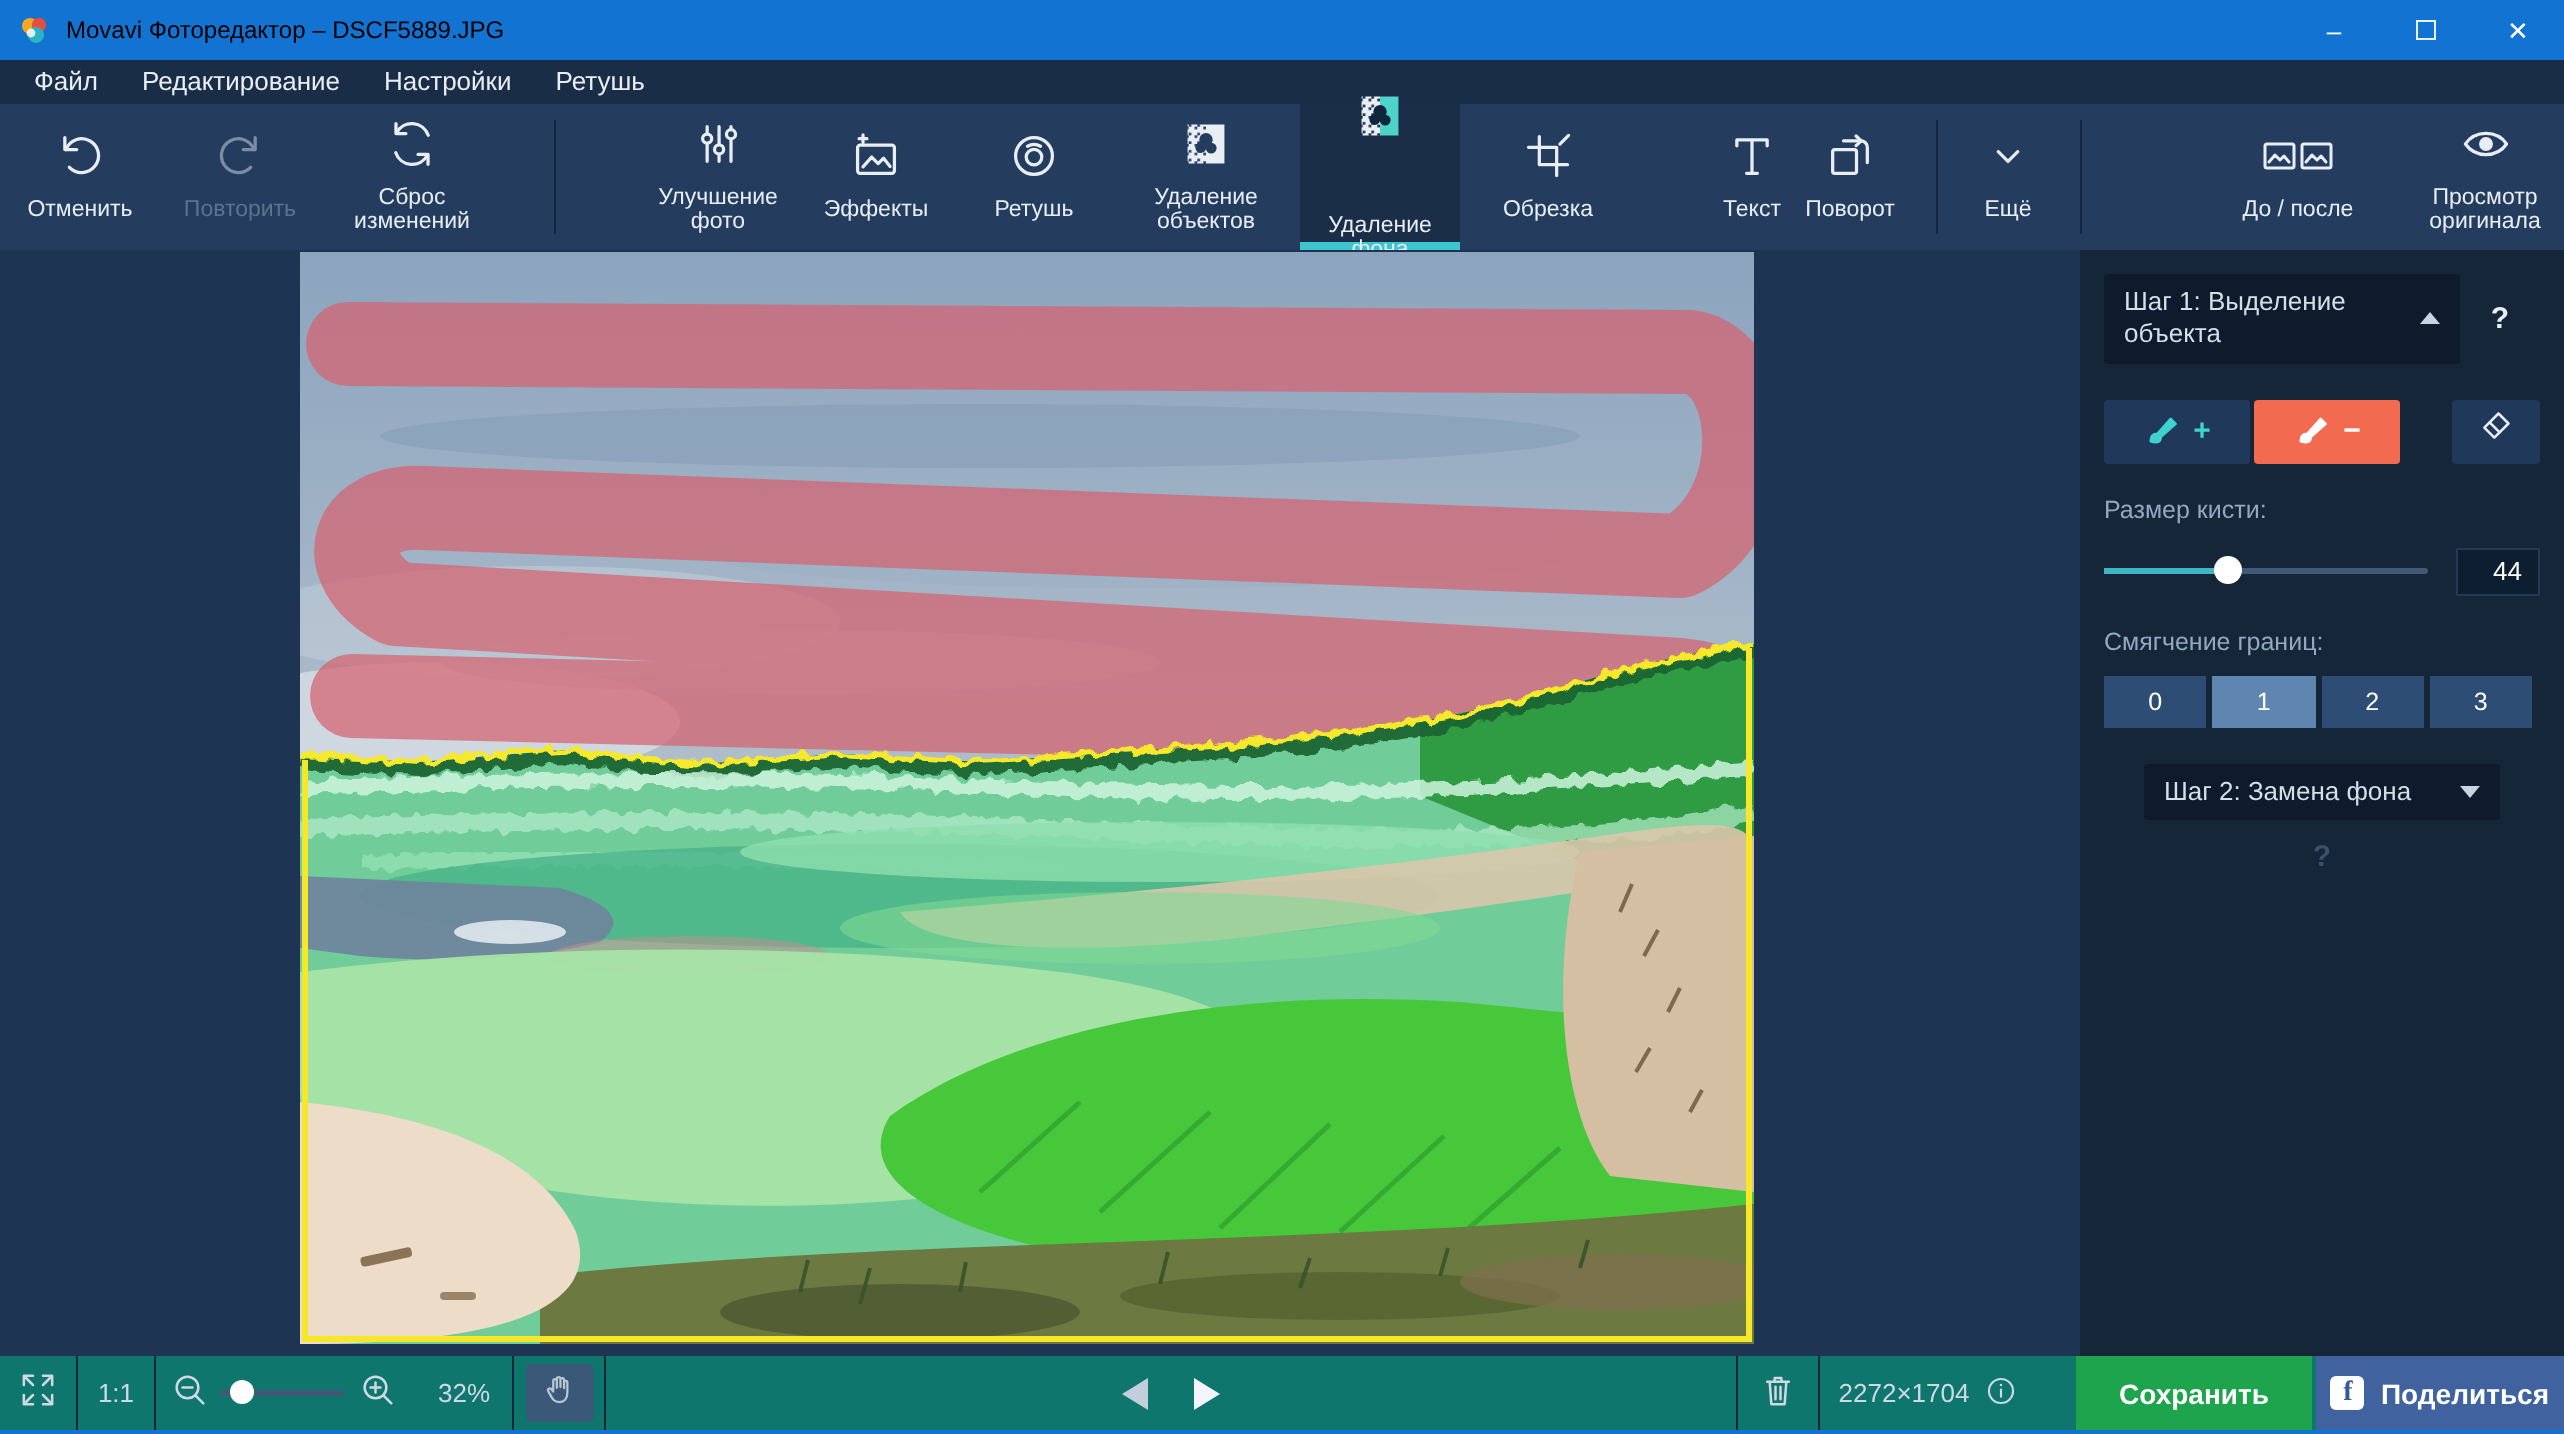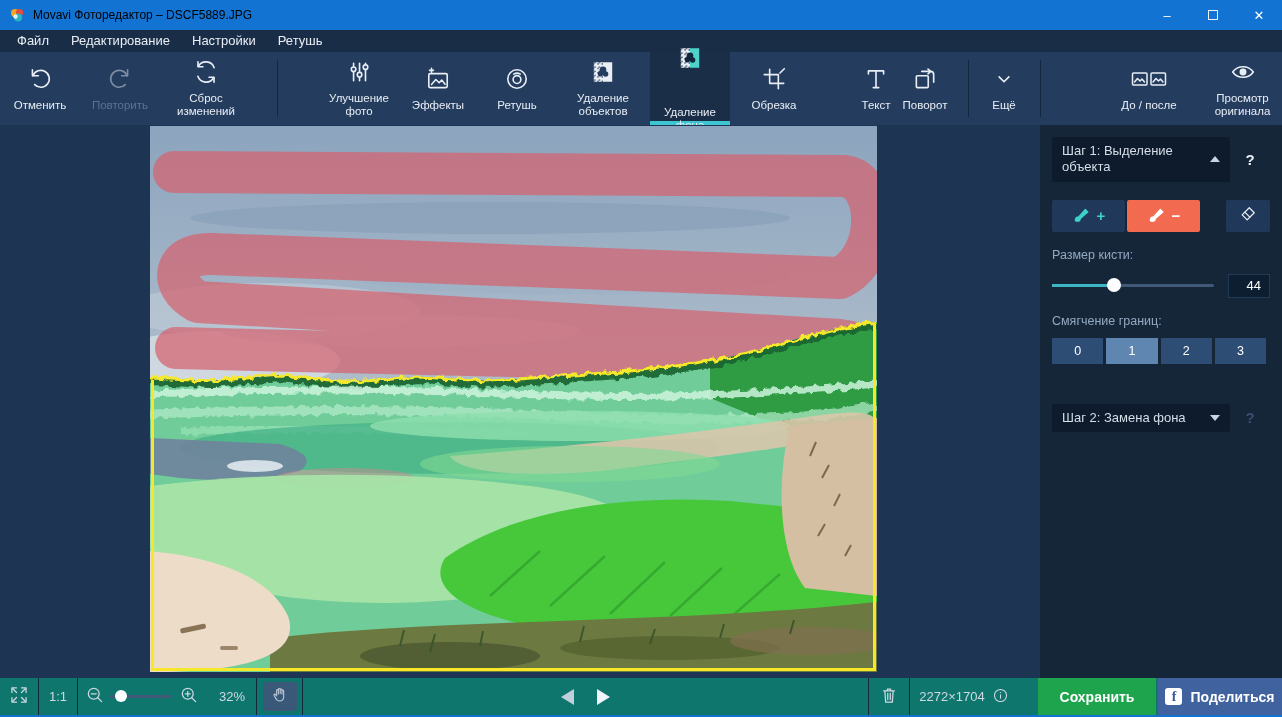--- a/index.html
+++ b/index.html
@@ -65,21 +65,21 @@
              border-radius:50%; background:#ffffff; }
   .val-box { width:42px; height:24px; background:#0e1e31; border:1px solid #233a55;
              color:#fff; font-size:13px; text-align:right; padding:3px 8px 0 0; }
   .reset-sel { margin-top:20px; width:178px; height:27px; background:transparent;
                border:1px solid #5c7693; border-radius:2px; color:#eef3f8; font-weight:bold;
                font-size:12.5px; display:flex; align-items:center; justify-content:center; }
   .soft-row { margin-top:10px; display:flex; gap:3px; width:214px; }
   .soft-btn { flex:1; height:26px; background:#2d4d74; color:#fff; font-size:12.5px;
               display:flex; align-items:center; justify-content:center; }
   .soft-btn.selected { background:#5e86b1; }
-  .step2 { margin-top:40px; }
+  .step2 { margin-top:18px;flex-direction:column; }
   .side-panel svg { stroke:#e9eef5; stroke-width:1.5; fill:none; stroke-linecap:round; stroke-linejoin:round; }
 
   
   .bottombar { position:relative; height:39px; background:#0f766e; border-bottom:2px solid #1272d0; }
   .bb { position:absolute; top:0; height:37px; display:flex; align-items:center; justify-content:center;
         color:#cfd9e3; font-size:13px; }
   .bb-divider { position:absolute; top:0; width:1px; height:37px; background:#13263c; }
   .bottombar svg { stroke:#cfd9e3; stroke-width:1.5; fill:none; stroke-linecap:round; stroke-linejoin:round; }
   .hand-btn { top:4px; height:29px; width:34px; background:#3a5877; border-radius:3px; }
   .z-track { position:relative; width:62px; height:3px; background:#3f5976; border-radius:2px; }

